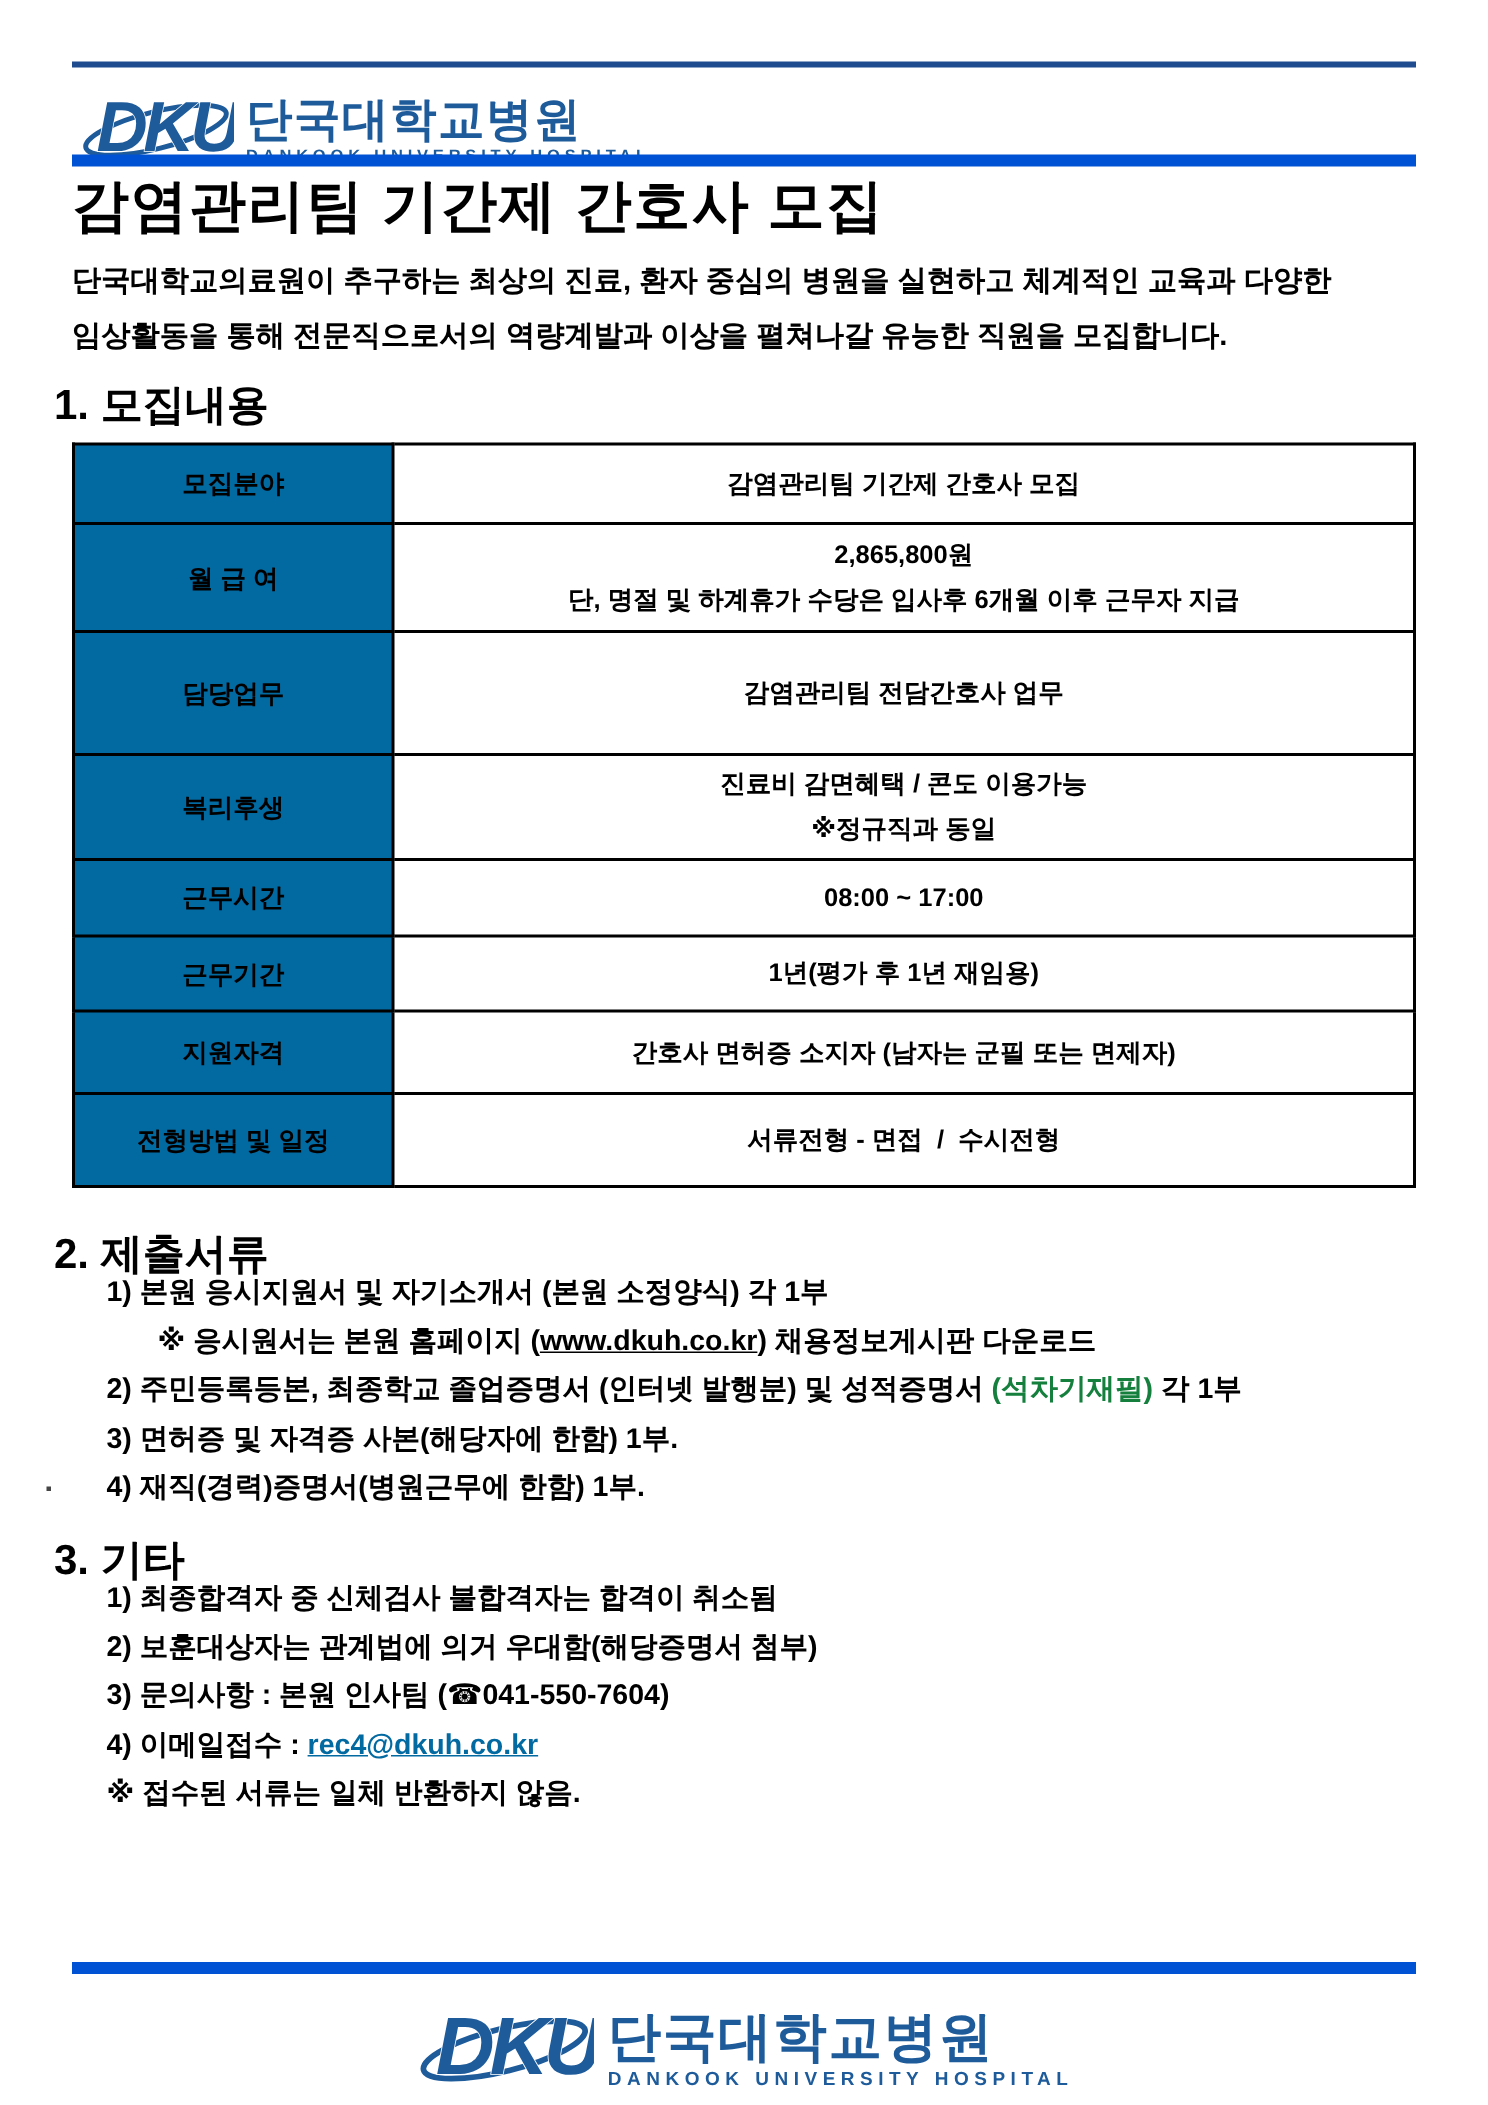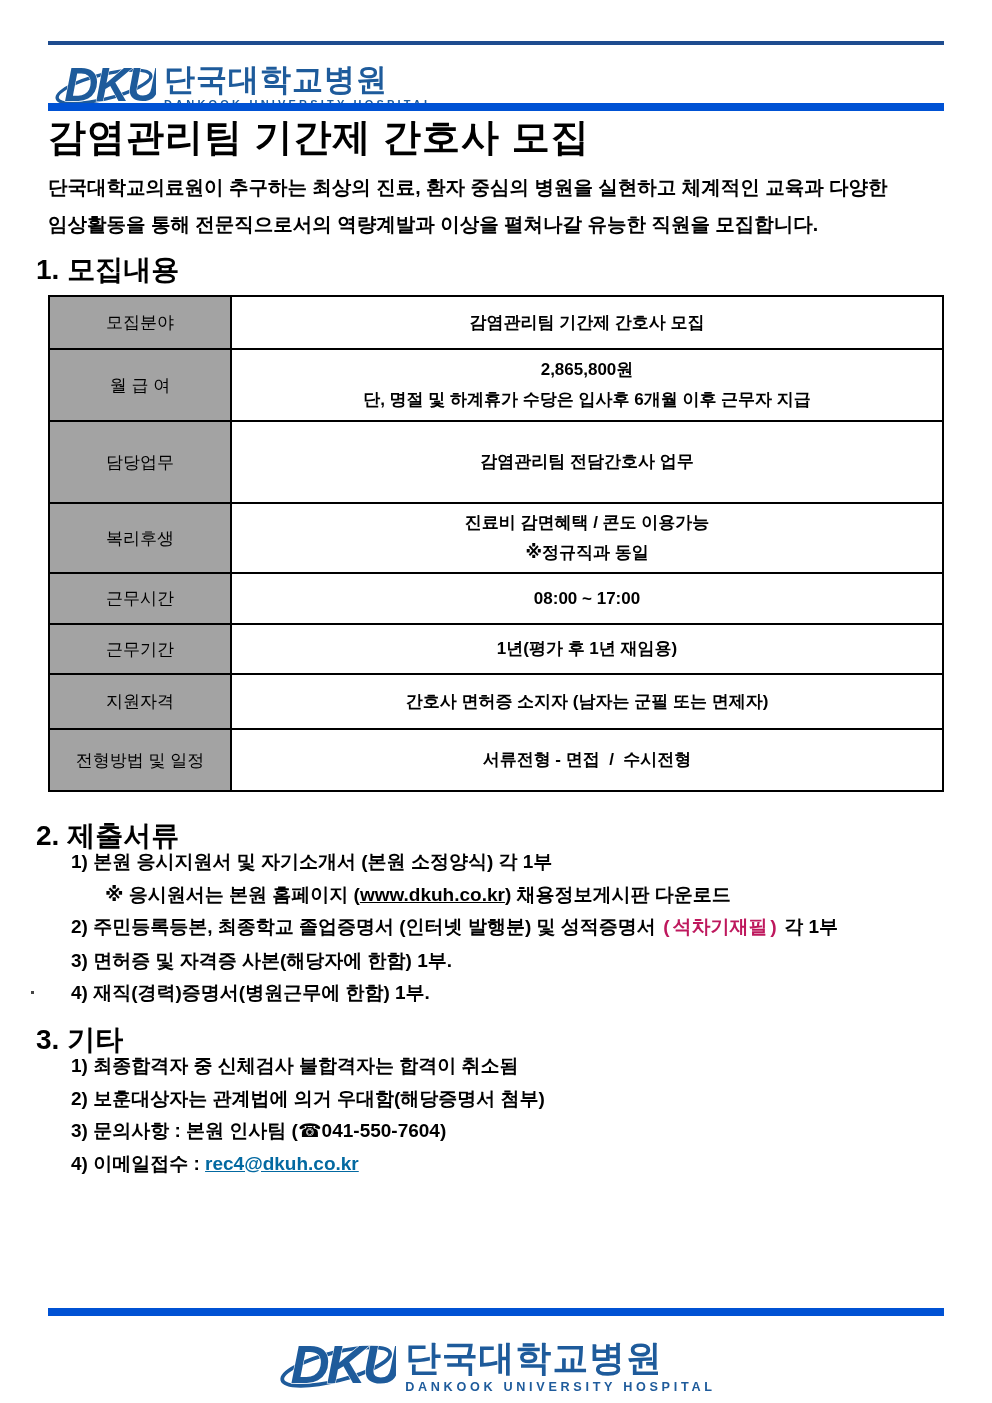--- a/index.html
+++ b/index.html
@@ -91,41 +91,41 @@
     table-layout: fixed;
   }
   .recruit-table th, .recruit-table td {
     border: 2px solid #000;
     font-size: 17px;
     font-weight: 600;
     vertical-align: middle;
     text-align: center;
   }
   .recruit-table th {
-    width: 182px;
-    background: #a3a3a3;
-    font-weight: 400;
+    width: 213px;
+    background: #0369a1;
+    font-weight: 700;
     white-space: pre;
   }
   .recruit-table td { background: #ffffff; }
   .cell-line { line-height: 30px; white-space: pre-wrap; }
   
   .doc-list, .other-list {
     position: absolute;
     left: 71px;
     width: 880px;
     font-size: 19px;
     font-weight: 600;
     line-height: 32.5px;
     word-break: keep-all;
   }
   .doc-list   { top: 846px; }
   .other-list { top: 1050px; }
   .sub-note { padding-left: 34px; }
-  .red { color: #be185d; font-family: Liberation Mono, monospace; }
+  .red { color: #15803d; }
   a.link-purple { color: #000000; text-decoration: underline; }
   a.link-blue   { color: #0369a1; text-decoration: underline; }
   
   .footer-bar {
     position: absolute;
     left: 48px; top: 1308px;
     width: 896px; height: 8px;
     background: #0052d4;
   }
   .footer-logo {
@@ -234,20 +234,21 @@
   </div>
 
   <div class="stray-mark"></div>
 
   <h2 class="sec-heading h-others">3. 기타</h2>
   <div class="other-list">
     <div>1) 최종합격자 중 신체검사 불합격자는 합격이 취소됨</div>
     <div>2) 보훈대상자는 관계법에 의거 우대함(해당증명서 첨부)</div>
     <div>3) 문의사항 : 본원 인사팀 (☎041-550-7604)</div>
     <div><span>4) 이메일접수 : </span><a href="#" class="link-blue">rec4@dkuh.co.kr</a></div>
+    <div>※ 접수된 서류는 일체 반환하지 않음.</div>
   </div>
 
   <div class="footer-bar"></div>
   <div class="footer-logo logo">
     <div class="logo-mark">
       <svg width="104" height="56" viewBox="0 0 110 58">
         <ellipse cx="55" cy="33" rx="51" ry="13" fill="none" stroke="#1e5b9b" stroke-width="3.5" transform="rotate(-14 55 33)"></ellipse>
         <text x="13" y="48" font-family="Liberation Sans, sans-serif" font-style="italic" font-weight="bold" font-size="50" letter-spacing="-3" fill="#1e5b9b" stroke="#ffffff" stroke-width="1" paint-order="stroke">DKU</text>
       </svg>
     </div>

